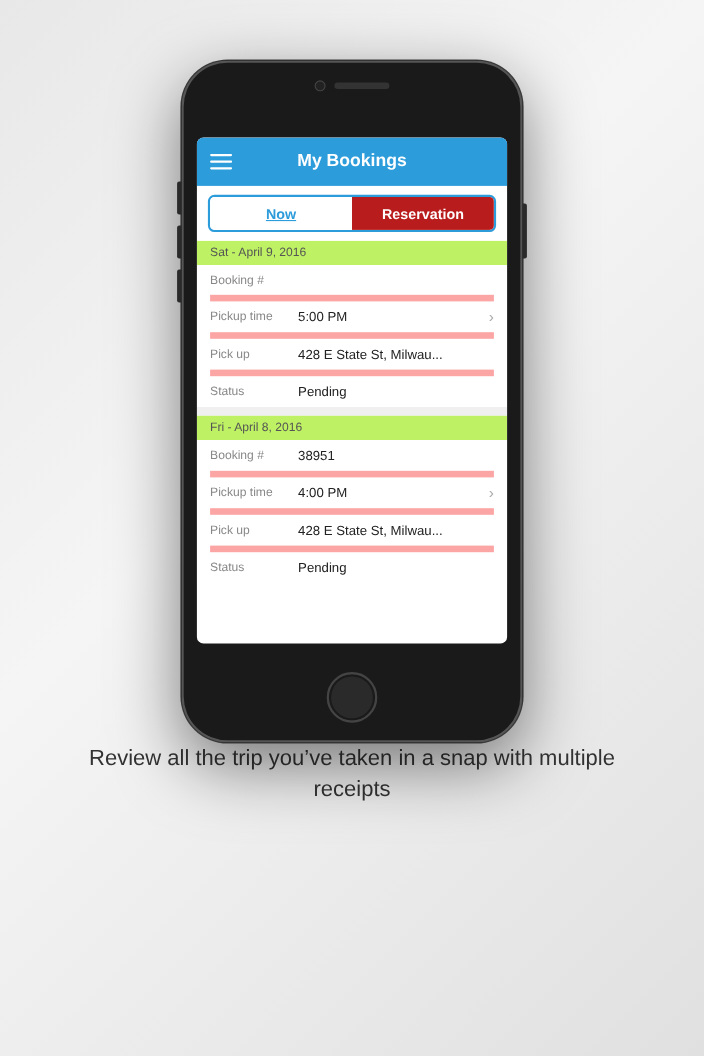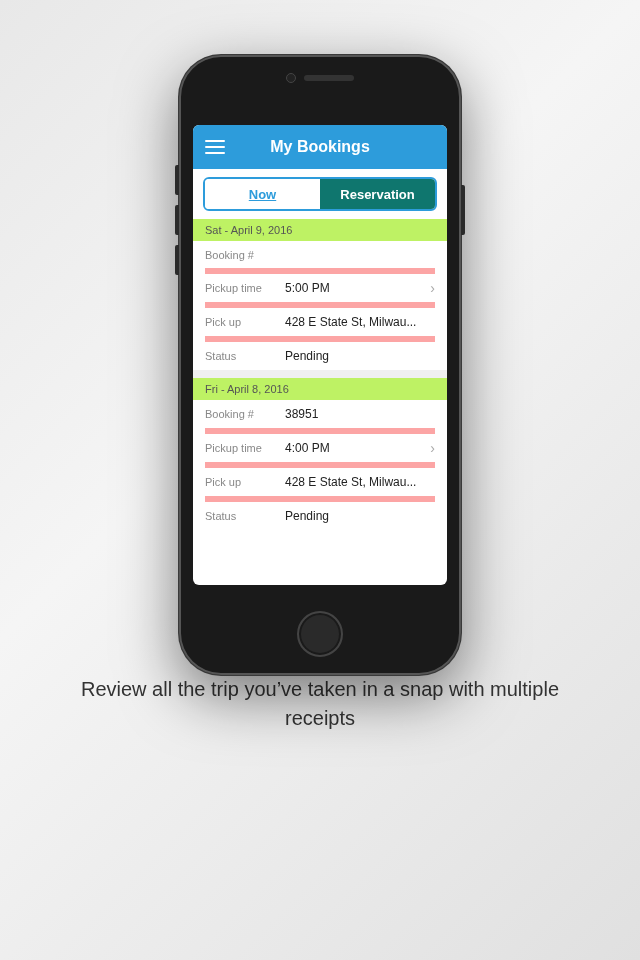--- a/index.html
+++ b/index.html
@@ -12,21 +12,21 @@
       flex-direction: column;
       align-items: center;
       justify-content: flex-start;
       font-family: -apple-system, 'Helvetica Neue', Arial, sans-serif;
       overflow: hidden;
     }
 
     
     .phone-shell {
       position: relative;
-      width: 282px;
+      width: 310px;
       height: 620px;
       margin-top: 55px;
       background: #1a1a1a;
       border-radius: 42px;
       box-shadow:
         0 0 0 1px #3a3a3a,
         0 20px 60px rgba(0,0,0,0.5),
         inset 0 0 0 2px #555;
     }
 
@@ -146,21 +146,21 @@
       flex: 1;
       height: 30px;
       display: flex;
       align-items: center;
       justify-content: center;
       font-size: 13px;
       font-weight: 600;
       cursor: pointer;
     }
     .tab-btn.active {
-      background: #0f766e;
+      background: #b91c1c;
       color: white;
     }
     .tab-btn.inactive {
       background: white;
       color: #2d9cdb;
       text-decoration: underline;
     }
 
     
     .date-header {

